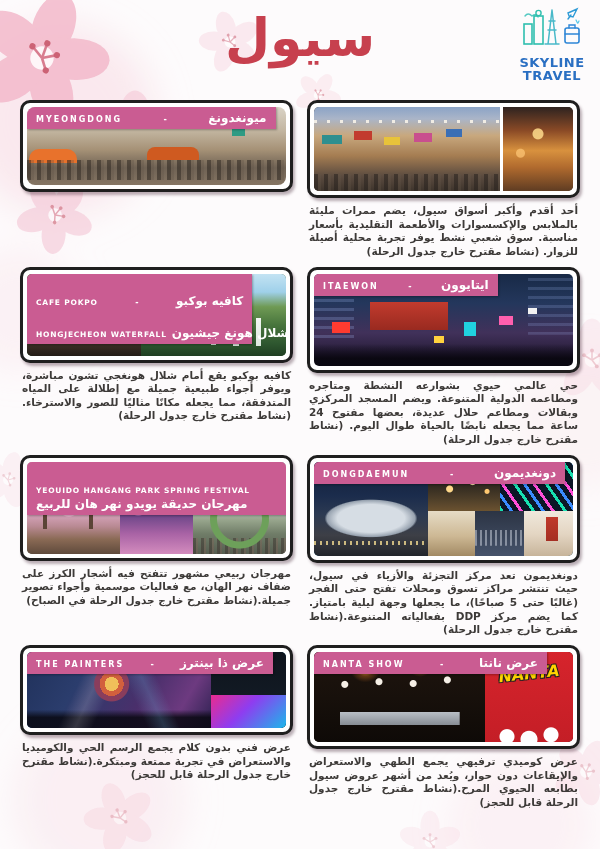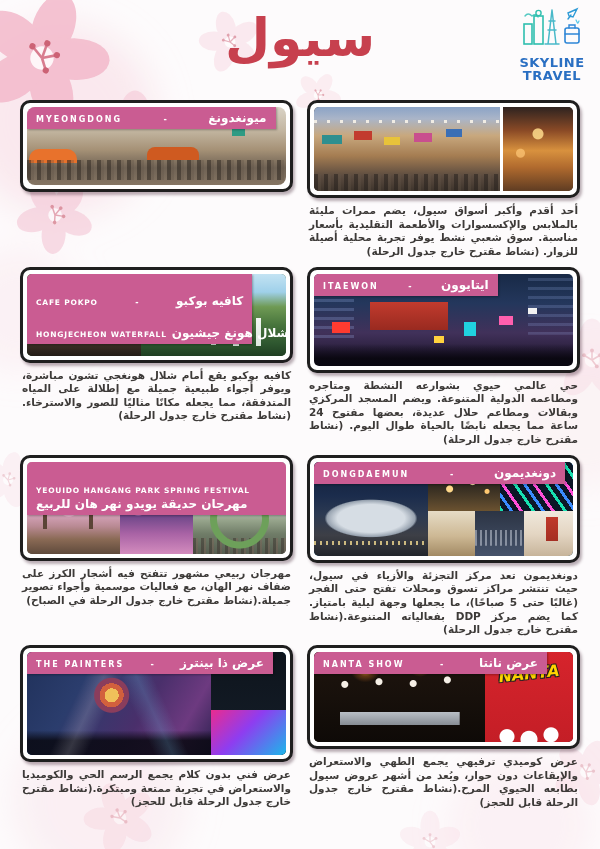--- a/index.html
+++ b/index.html
@@ -139,21 +139,21 @@
       background:linear-gradient(180deg,#e6dcc6 0%,#cdb894 56%,#a28a64 100%);}
   .ph6 .d5{left:62%;top:52%;width:19%;bottom:0;border-right:3px solid #fff;
       background:
         repeating-linear-gradient(90deg,rgba(225,230,240,.45) 0 2px,transparent 2px 5px) 0 65%/100% 35% no-repeat,
         linear-gradient(180deg,#2c3444,#46536b);}
   .ph6 .d6{left:81%;right:0;top:52%;bottom:0;
       background:
         linear-gradient(#c0392b,#a52f23) 60% 30%/12px 24px no-repeat,
         linear-gradient(180deg,#f0e8dc 0%,#e3d5c2 52%,#c7b49a 100%);}
 
-  .ph7{height:103px;background:#0c4a6e;}
+  .ph7{height:76px;background:#0c4a6e;}
   .ph7 .stage{left:0;top:0;width:71%;height:100%;border-right:3px solid #fff;
       background:
         radial-gradient(circle at 46% 42%,#f0c05a 0 7px,#d2603d 7px 12px,#8a3d5c 12px 17px,rgba(0,0,0,0) 18px),
         linear-gradient(115deg,transparent 30%,rgba(255,255,255,.16) 38%,transparent 46%),
         linear-gradient(65deg,transparent 55%,rgba(120,220,255,.18) 63%,transparent 70%),
         linear-gradient(0deg,rgba(8,8,16,.85) 0 14%,transparent 24%),
         linear-gradient(120deg,#20315a 0%,#2b3d6d 30%,#4a2f6b 62%,#6d3a80 82%,#2c2150 100%);}
   .ph7 .poster{left:71%;right:0;top:0;bottom:0;
       background:
         linear-gradient(135deg,#ea2b8f 0%,#8e3df0 45%,#1bb8ea 100%) 0 100%/100% 44% no-repeat,

